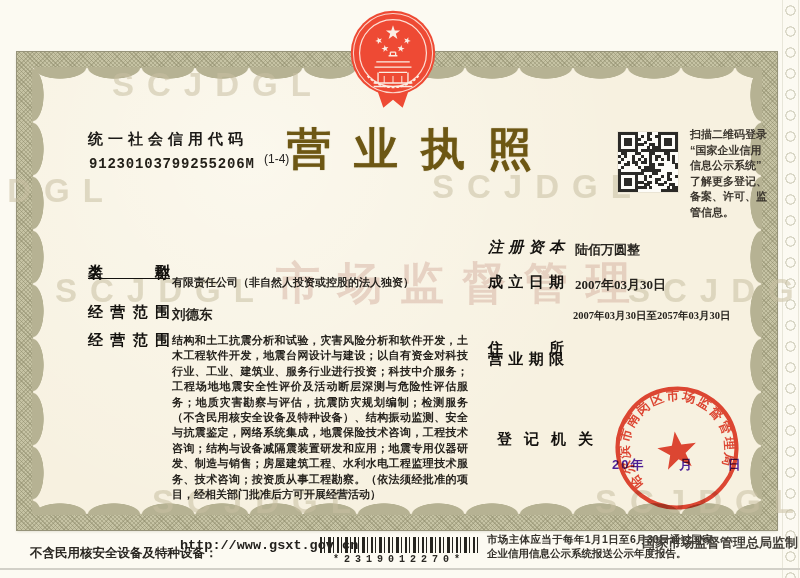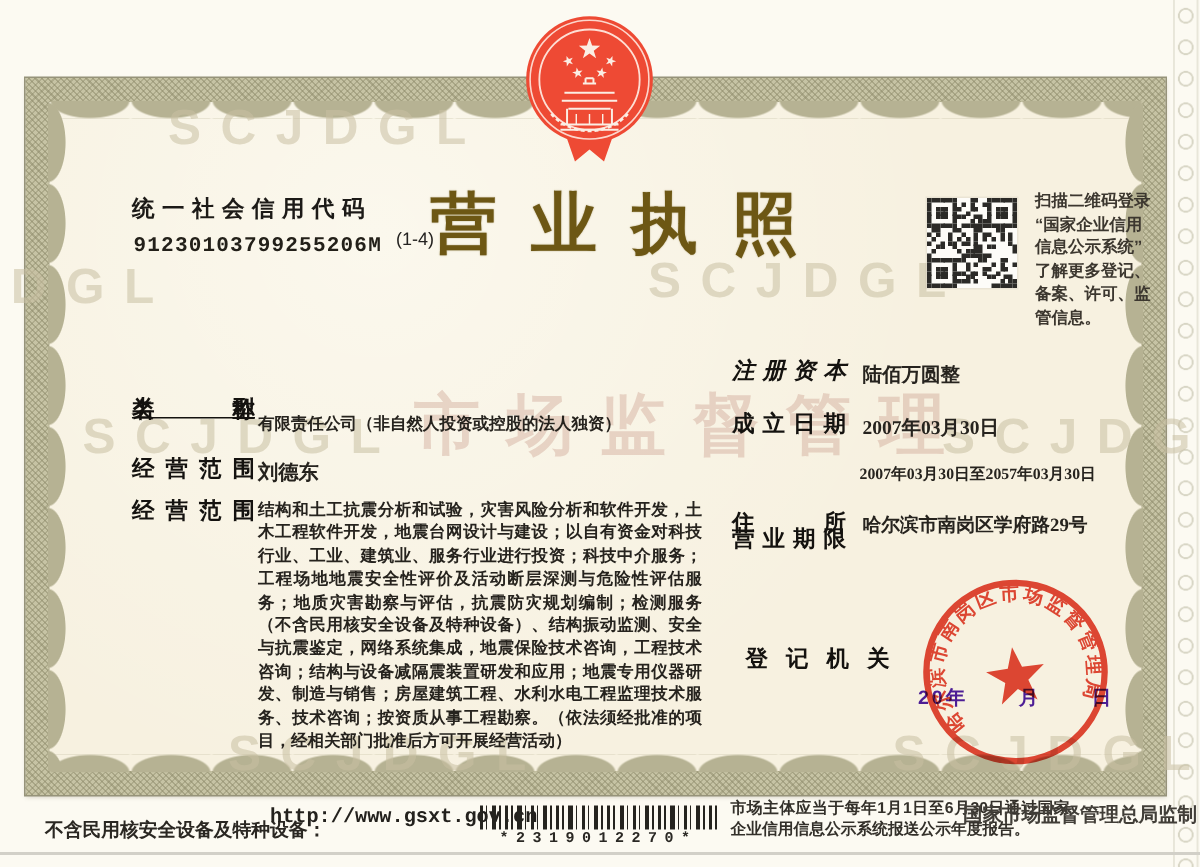--- a/index.html
+++ b/index.html
@@ -393,21 +393,20 @@
   <div class="flabel lbl-r" style="top:238px;font-style:italic;">注册资本</div>
   <div class="fvalue val-cap">陆佰万圆整</div>
 
   <div class="flabel lbl-r" style="top:273px;">成立日期</div>
   <div class="fvalue val-est">2007年03月30日</div>
 
   <div class="flabel lbl-r" style="top:306px;margin-top:44px;">营业期限</div>
   <div class="fvalue val-term">2007年03月30日至2057年03月30日</div>
 
   <div class="flabel lbl-r" style="top:339px;">住所</div>
-  <div class="fvalue val-addr">哈尔滨市南岗区学府路29号</div>
 
   <div class="flabel reg-label">登记机关</div>
   <div class="date-line">20年      月      日</div>
 
   <svg class="seal" viewBox="0 0 140 140">
     <defs>
       <path id="sealArc" d="M 33.2,106.8 A 52,52 0 1 1 106.8,106.8" fill="none"></path>
     </defs>
     <circle cx="70" cy="70" r="64" fill="none" stroke="#e23a28" stroke-width="4.5"></circle>
     <text font-size="14" fill="#e23a28" font-weight="700" letter-spacing="2.2" font-family="Liberation Sans, sans-serif">

